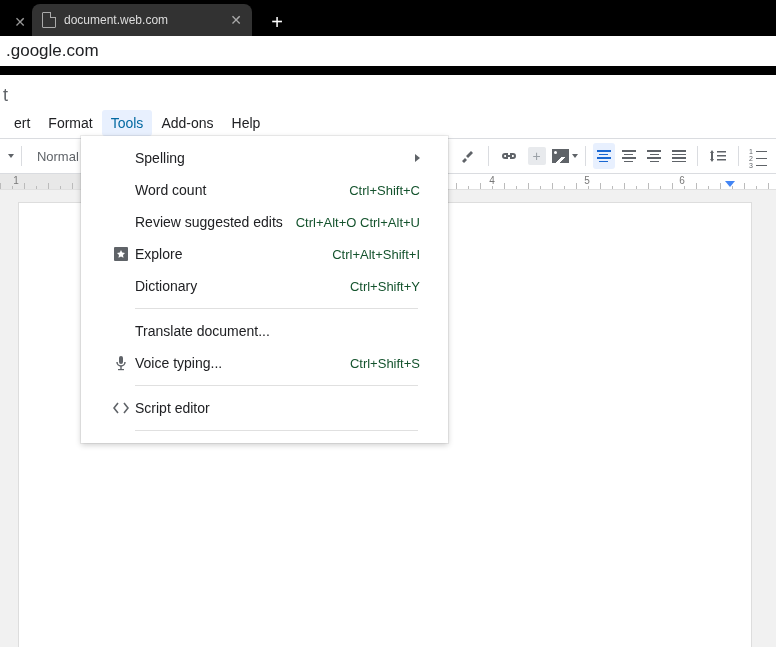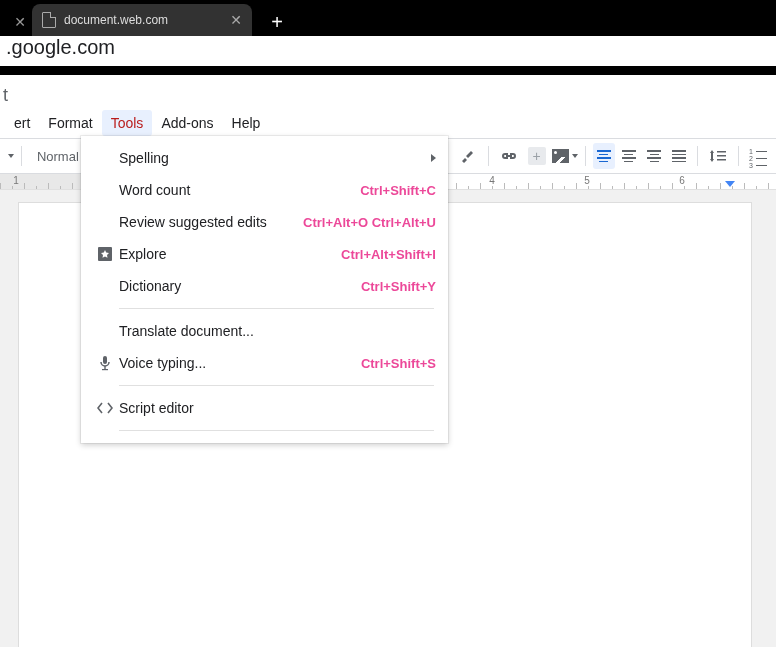--- a/index.html
+++ b/index.html
@@ -72,24 +72,24 @@
       height: 28px;
       display: flex;
       align-items: center;
       justify-content: center;
       margin-left: 10px;
     }
     .url-bar {
       height: 30px;
       background: #fff;
       display: flex;
-      align-items: flex-start;
+      align-items: center;
       padding: 0 6px;
       color: #6d6d6d;
-      font-size: 20px;
+      font-size: 17px;
       gap: 44px;
     }
     .black-bar {
       height: 10px;
       background: #000;
     }
     .doc-area {
       background: #fff;
     }
     .doc-title-partial {
@@ -106,21 +106,21 @@
       color: #202124;
     }
     .menu-item {
       padding: 5px 9px;
       border-radius: 3px;
       cursor: default;
     }
     .menu-item.first { padding-left: 14px; }
     .menu-item.active {
       background: #e8f0fe;
-      color: #b91c1c;
+      color: #0369a1;
     }
     .toolbar {
       display: flex;
       align-items: center;
       height: 36px;
       border-top: 1px solid #dadce0;
       border-bottom: 1px solid #dadce0;
       padding: 0 4px;
       gap: 2px;
       color: #5f6368;
@@ -277,42 +277,41 @@
     .dropdown {
       position: absolute;
       left: 81px;
       top: 136px;
       width: 367px;
       background: #fff;
       box-shadow: 0 2px 6px rgba(0,0,0,.2), 0 0 0 1px rgba(0,0,0,.06);
       z-index: 100;
       font-size: 14px;
       color: #202124;
-      padding: 6px 0;
+      padding: 6px 16px;
     }
     .dd-item {
       display: flex;
       align-items: center;
       height: 32px;
       padding: 0 12px 0 12px;
     }
     .dd-icon-slot {
       width: 24px;
       display: flex;
       justify-content: center;
       color: #5f6368;
     }
     .dd-label {
       margin-left: 2px;
     }
     .dd-shortcut {
       margin-left: auto;
-      color: #ec4899;
+      color: #14532d;
       font-size: 13px;
-      font-weight: bold;
     }
     .dd-submenu-arrow {
       margin-left: auto;
       width: 0; height: 0;
       border-top: 4px solid transparent;
       border-bottom: 4px solid transparent;
       border-left: 5px solid #5f6368;
     }
     .dd-sep {
       height: 1px;

